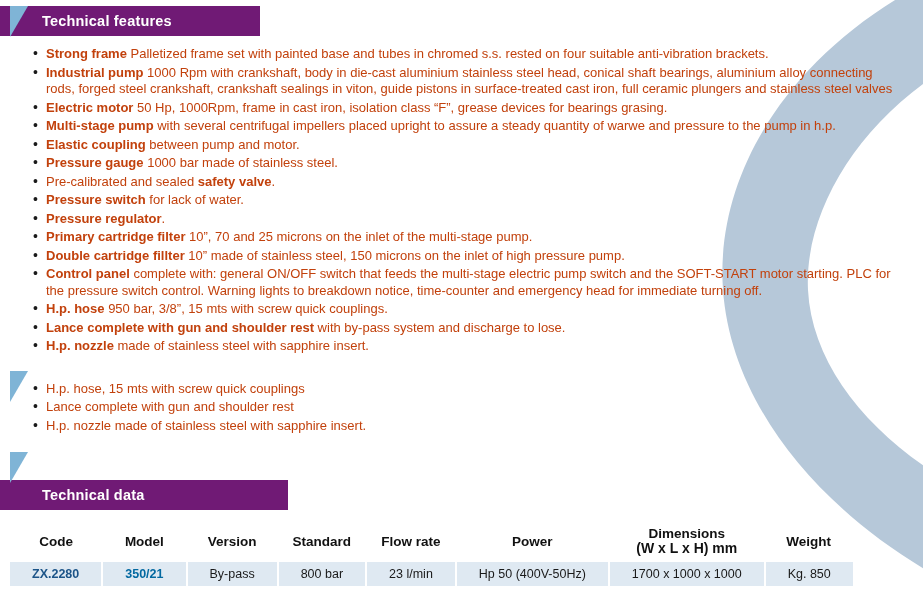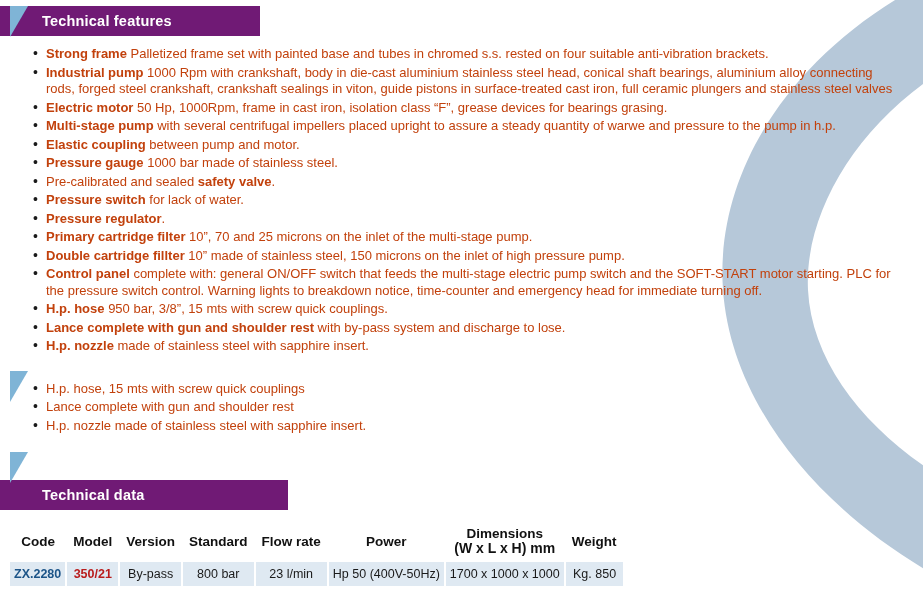--- a/index.html
+++ b/index.html
@@ -112,35 +112,35 @@
     text-align: center;
     vertical-align: middle;
     white-space: nowrap;
   }
   table.data th.dims {
     line-height: 15px;
   }
   table.data th.dims .l2 { font-size: 14px; }
   table.data td {
     background: #dfe9f2;
-    padding: 5px 4px;
+    padding: 5px 22px;
     text-align: center;
     font-size: 12.5px;
     color: #1a1a1a;
     border-right: 2px solid #ffffff;
     white-space: nowrap;
   }
   table.data td:last-child { border-right: none; }
   table.data td.code {
     color: #1c5488;
     font-weight: bold;
   }
   table.data td.model {
     font-weight: bold;
-    color: #b91c1c;
+    color: #0369a1;
   }
 </style>
 </head>
 <body>
 
 <div class="page">
 
   <svg class="swoosh" viewBox="0 0 480 700" xmlns="http://www.w3.org/2000/svg">
     <path d="M 470 -20 C 260 40, 150 190, 160 330 C 170 470, 300 600, 470 660 L 470 560 C 350 520, 250 430, 245 330 C 240 230, 330 110, 470 70 Z" fill="#b6c8d9"></path>
   </svg>

